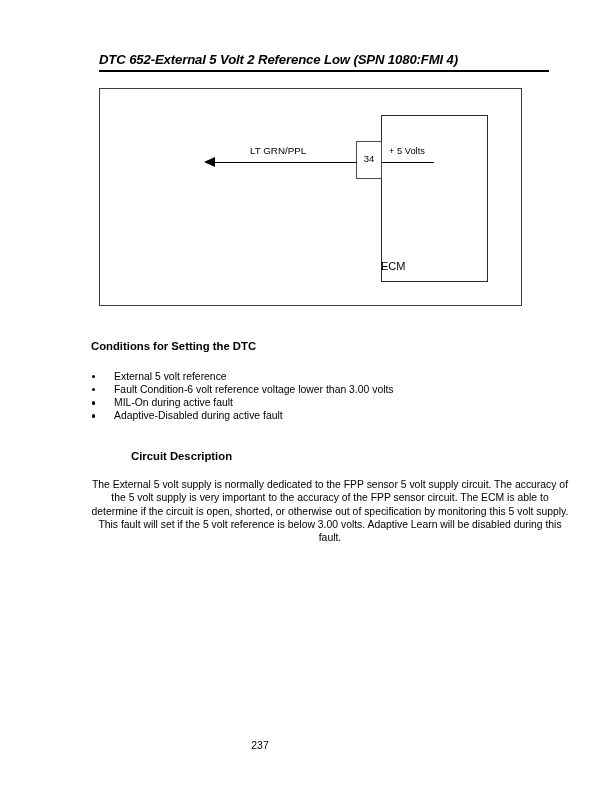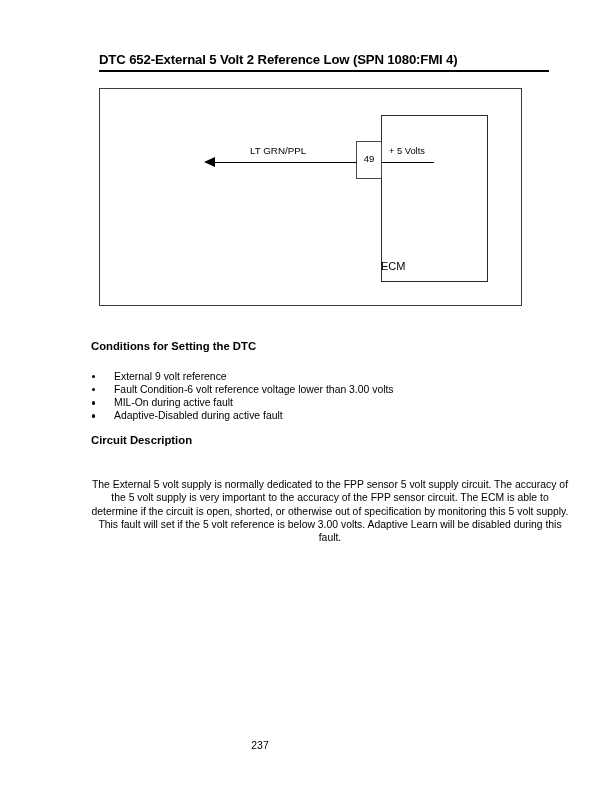--- a/index.html
+++ b/index.html
@@ -28,20 +28,21 @@
     position: absolute;
     left: 99px;
     top: 52px;
     width: 450px;
     font-size: 13.2px;
     font-weight: bold;
     letter-spacing: -0.15px;
     white-space: nowrap;
     padding-bottom: 3px;
     border-bottom: 2px solid #000;
+    font-style: italic;
   }
 
   
   .diagram-frame {
     position: absolute;
     left: 99px;
     top: 88px;
     width: 423px;
     height: 218px;
     border: 1.4px solid #3c3c3c;
@@ -125,21 +126,21 @@
 
   
   .section-heading {
     position: absolute;
     left: 91px;
     font-size: 11.3px;
     font-weight: bold;
     white-space: nowrap;
   }
   #heading-conditions { top: 340px; }
-  #heading-circuit    { top: 434px; }
+  #heading-circuit    { top: 450px; margin-left: 40px; }
 
   
   .bullet-list {
     position: absolute;
     left: 91px;
     top: 370px;
     width: 420px;
     margin: 0;
     padding: 0;
     list-style: none;
@@ -194,33 +195,33 @@
 
     <div class="ecm-box"></div>
 
     <div class="ecm-rail"></div>
 
     <div class="volts-label">+ 5 Volts</div>
 
     <div class="ecm-label">ECM</div>
 
     <div class="pin-box"></div>
-    <div class="pin-label">49</div>
+    <div class="pin-label">34</div>
 
     <div class="wire-line"></div>
     <div class="wire-arrow"></div>
     <div class="wire-label">LT GRN/PPL</div>
   </div>
 
   <div class="section-heading" id="heading-conditions">Conditions for Setting the DTC</div>
 
   <ul class="bullet-list">
     <li>
       <span class="dot"></span>
-      <span>External 9 volt reference</span>
+      <span>External 5 volt reference</span>
     </li>
     <li>
       <span class="dot"></span>
       <span>Fault Condition-6 volt reference voltage lower than 3.00 volts</span>
     </li>
     <li>
       <span class="dot"></span>
       <span>MIL-On during active fault</span>
     </li>
     <li>

